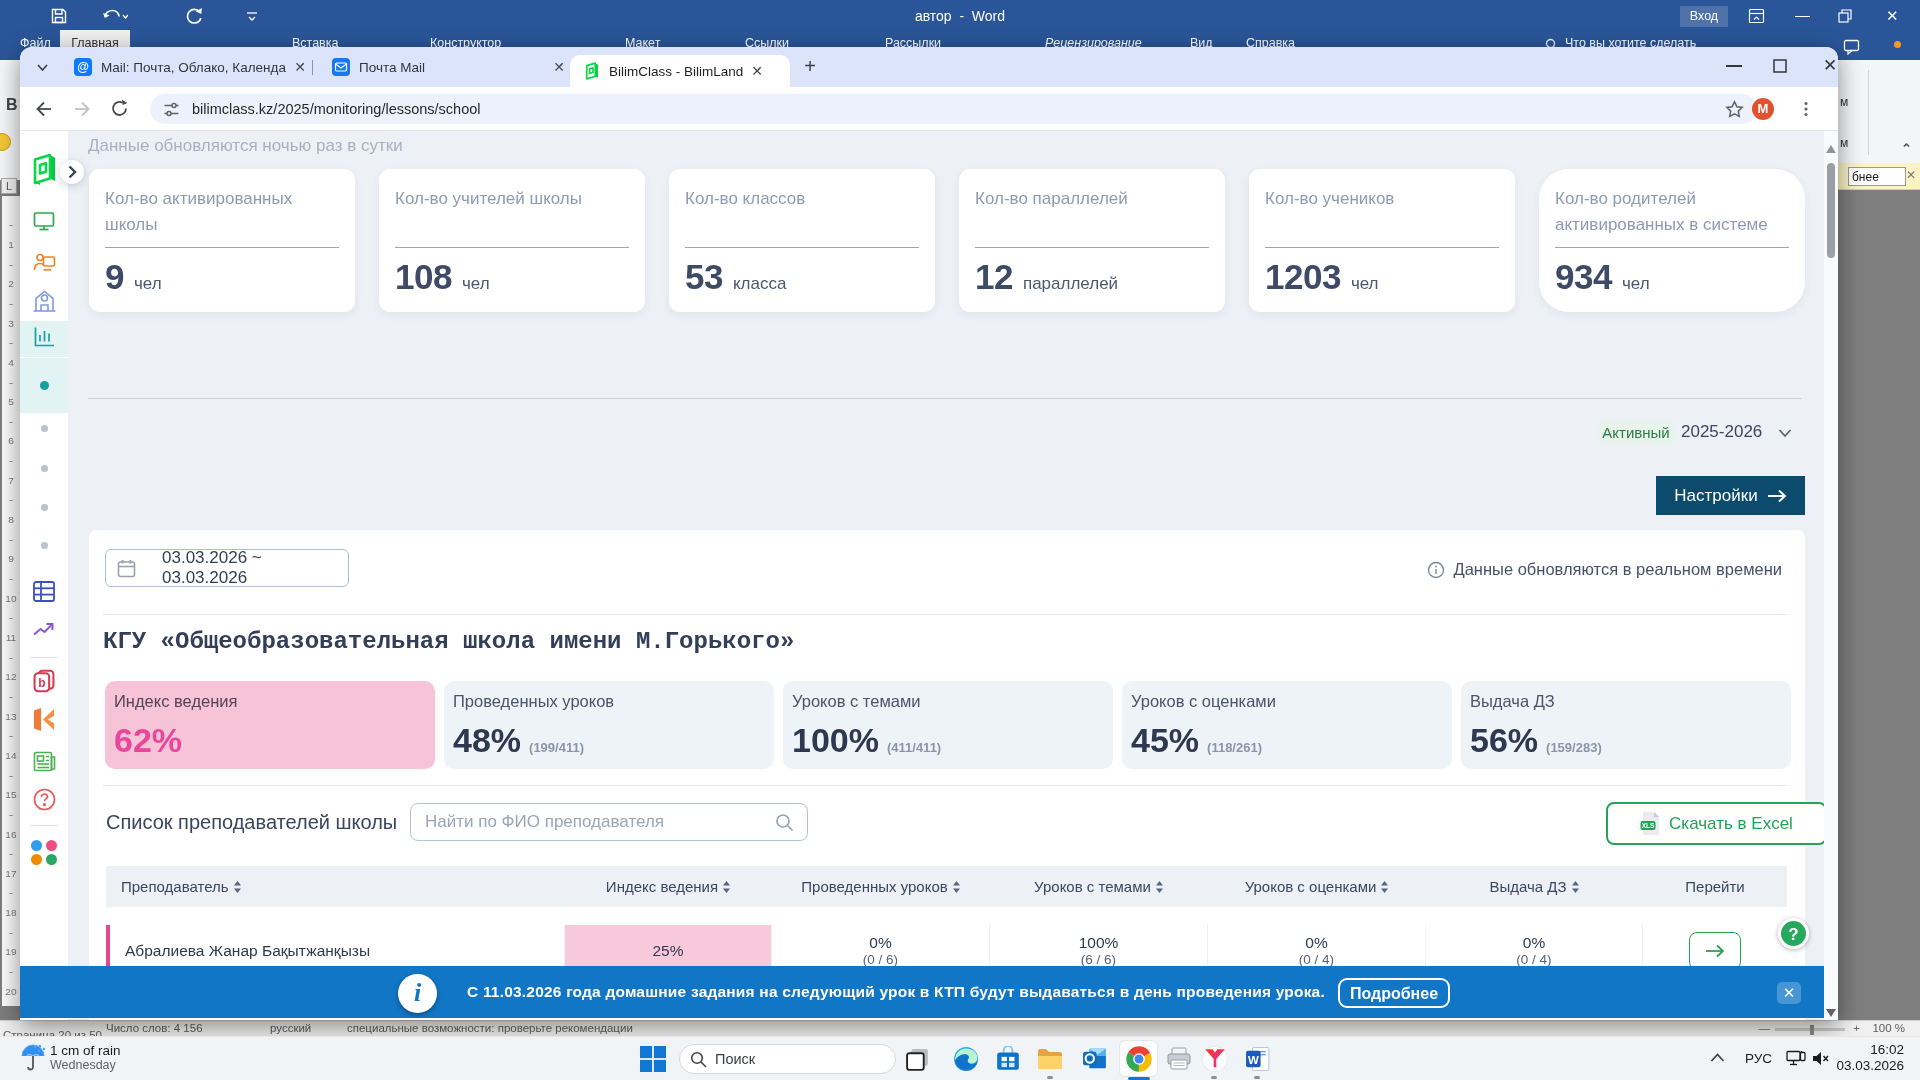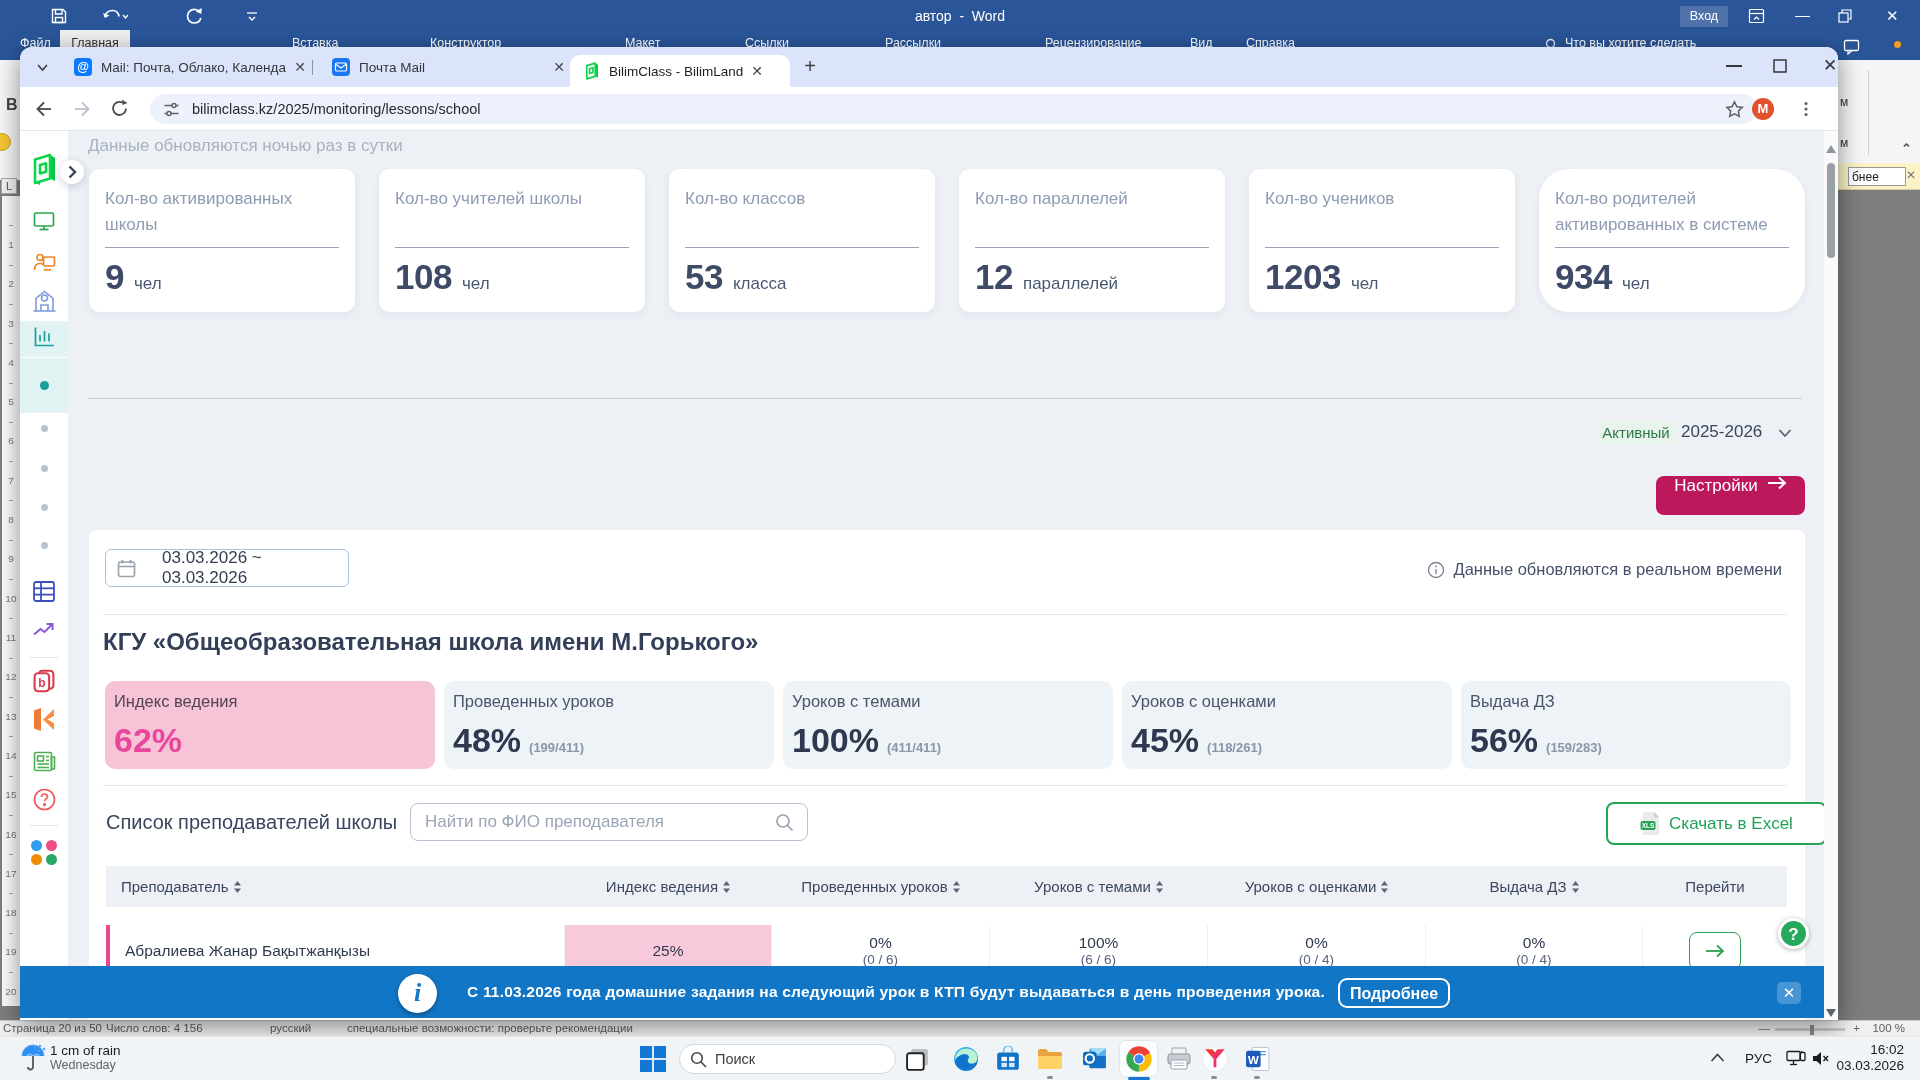--- a/index.html
+++ b/index.html
@@ -50,28 +50,28 @@
 .card{position:absolute;top:38px;width:266px;height:143px;background:#fff;border-radius:11px;box-shadow:0 3px 8px rgba(50,70,110,.07);}
 .card .ct{margin:17px 16px 0;font-size:17px;line-height:26px;color:#8e9bb3;}
 .card .cd{position:absolute;left:16px;right:16px;top:78px;border-top:1px solid #9aa5b8;}
 .card .cn{position:absolute;left:16px;top:88px;display:flex;align-items:baseline;gap:10px;}
 .card .cn b{font-size:35px;font-weight:700;color:#3e4a66;letter-spacing:-.5px;}
 .card .cn i{font-style:normal;font-size:17px;color:#4b5872;}
 #h1{position:absolute;left:68px;top:221px;font-size:33px;color:#3aa45e;font-weight:500;letter-spacing:.2px;}
 #hr1{position:absolute;left:68px;top:267px;width:1714px;border-top:1px solid #cbd0d9;}
 #badge{position:absolute;left:1577px;top:289px;width:78px;height:25px;background:#e7f3eb;border-radius:4px;color:#2e7a47;font-size:15px;font-weight:500;text-align:center;line-height:25px;}
 #year{position:absolute;left:1661px;top:291px;font-size:17px;color:#3a465f;}
-#setbtn{position:absolute;left:1636px;top:345px;width:149px;height:39px;background:#be185d;border-radius:8px;color:#fff;font-size:17px;display:flex;align-items:flex-start;justify-content:center;gap:9px;}
+#setbtn{position:absolute;left:1636px;top:345px;width:149px;height:39px;background:#0c4a6e;border-radius:0;color:#fff;font-size:17px;display:flex;align-items:center;justify-content:center;gap:9px;}
 
 
 #panel{position:absolute;left:69px;top:399px;width:1716px;height:520px;background:#fff;border-radius:8px;}
 #dateinp{position:absolute;left:16px;top:19px;width:244px;height:38px;border:1px solid #a9c0dc;border-radius:6px;display:flex;align-items:center;font-size:17px;color:#343e52;}
 #rt{position:absolute;right:23px;top:30px;display:flex;align-items:center;gap:8px;font-size:16.5px;color:#45516c;}
 #phr1{position:absolute;left:14px;right:18px;top:84px;border-top:1px solid #e4e8ee;}
-#school{position:absolute;left:14px;top:98px;font-size:24px;font-weight:700;color:#333f58;}
+#school{position:absolute;left:14px;top:98px;font-size:24px;font-weight:700;color:#333f58;font-family:Liberation Mono, monospace;}
 .tile{position:absolute;top:151px;width:330px;height:88px;border-radius:10px;background:#eef3f8;}
 .tile .tl{margin:11px 0 0 9px;font-size:16.5px;color:#4b5469;}
 .tile .tv{position:absolute;left:9px;top:40px;display:flex;align-items:baseline;gap:8px;}
 .tile .tv b{font-size:34px;font-weight:800;color:#2e3950;}
 .tile .tv span{font-size:13px;color:#8b95a8;font-weight:700;}
 #phr2{position:absolute;left:14px;right:18px;top:255px;border-top:1px solid #e4e8ee;}
 #listlbl{position:absolute;left:17px;top:281px;font-size:20px;font-weight:500;color:#3a465e;}
 #srch{position:absolute;left:321px;top:273px;width:398px;height:38px;border:1px solid #b7c3d3;border-radius:8px;display:flex;align-items:center;font-size:17px;color:#9aa5b6;}
 #xlsbtn{position:absolute;left:1517px;top:272px;width:221px;height:43px;border:2px solid #27a357;border-radius:8px;background:#fff;display:flex;align-items:center;justify-content:center;gap:8px;font-size:17px;color:#21a357;font-weight:500;}
 
@@ -140,21 +140,21 @@
 </svg>
 <div class="wbtn" style="left:1886px;top:7px;font-size:15px;">✕</div>
 
 <div id="wseltab">Главная</div>
 <div class="wtabs" style="left:20px;">Файл</div>
 <div class="wtabs" style="left:292px;">Вставка</div>
 <div class="wtabs" style="left:430px;">Конструктор</div>
 <div class="wtabs" style="left:625px;">Макет</div>
 <div class="wtabs" style="left:745px;">Ссылки</div>
 <div class="wtabs" style="left:885px;">Рассылки</div>
-<div class="wtabs" style="left:1045px;">Рецензирование</div>
+<div class="wtabs" style="left:1045px;font-style:italic;">Рецензирование</div>
 <div class="wtabs" style="left:1190px;">Вид</div>
 <div class="wtabs" style="left:1246px;">Справка</div>
 <svg class="abs" style="left:1545px;top:38px;" width="13" height="13" viewBox="0 0 13 13" fill="none" stroke="#e8edf5" stroke-width="1.3">
       <circle cx="5.5" cy="5.5" r="4"></circle>
       <path d="M8.7 8.7 L12 12"></path>
     </svg>
 <div class="wtabs" style="left:1565px;">Что вы хотите сделать</div>
 
 <svg class="abs" style="left:1843px;top:39px;" width="17" height="16" viewBox="0 0 17 16" fill="none" stroke="#fff" stroke-width="1.3">
   <rect x="1.5" y="1.5" width="14" height="10" rx="1.5"></rect>
@@ -219,21 +219,21 @@
         <rect x="6.5" y="540" width="3" height="1"></rect>
         <rect x="6.5" y="580" width="3" height="1"></rect>
         <rect x="6.5" y="619" width="3" height="1"></rect>
         <rect x="6.5" y="658" width="3" height="1"></rect>
         <rect x="6.5" y="697" width="3" height="1"></rect>
         <rect x="6.5" y="737" width="3" height="1"></rect>
         <rect x="6.5" y="776" width="3" height="1"></rect>
       </g>
 </svg>
 <div id="wstatus">
-<span style="left:3px;">Страница 20 из 50</span>
+<span style="left:3px;margin-top:7px;">Страница 20 из 50</span>
 <span style="left:106px;">Число слов: 4 156</span>
 <span style="left:270px;">русский</span>
 <span style="left:347px;">специальные возможности: проверьте рекомендации</span>
 <span style="right:15px;">100&nbsp;%</span>
  <span style="right:150px;color:#666;">—</span>
  <span style="right:60px;color:#666;">+</span>
  <span style="right:75px;top:7px;display:inline-block;width:70px;height:3px;background:#c8c8c8;"></span>
  <span style="right:106px;top:4px;display:inline-block;width:4px;height:10px;background:#8a8a8a;"></span>
 </div>
 

